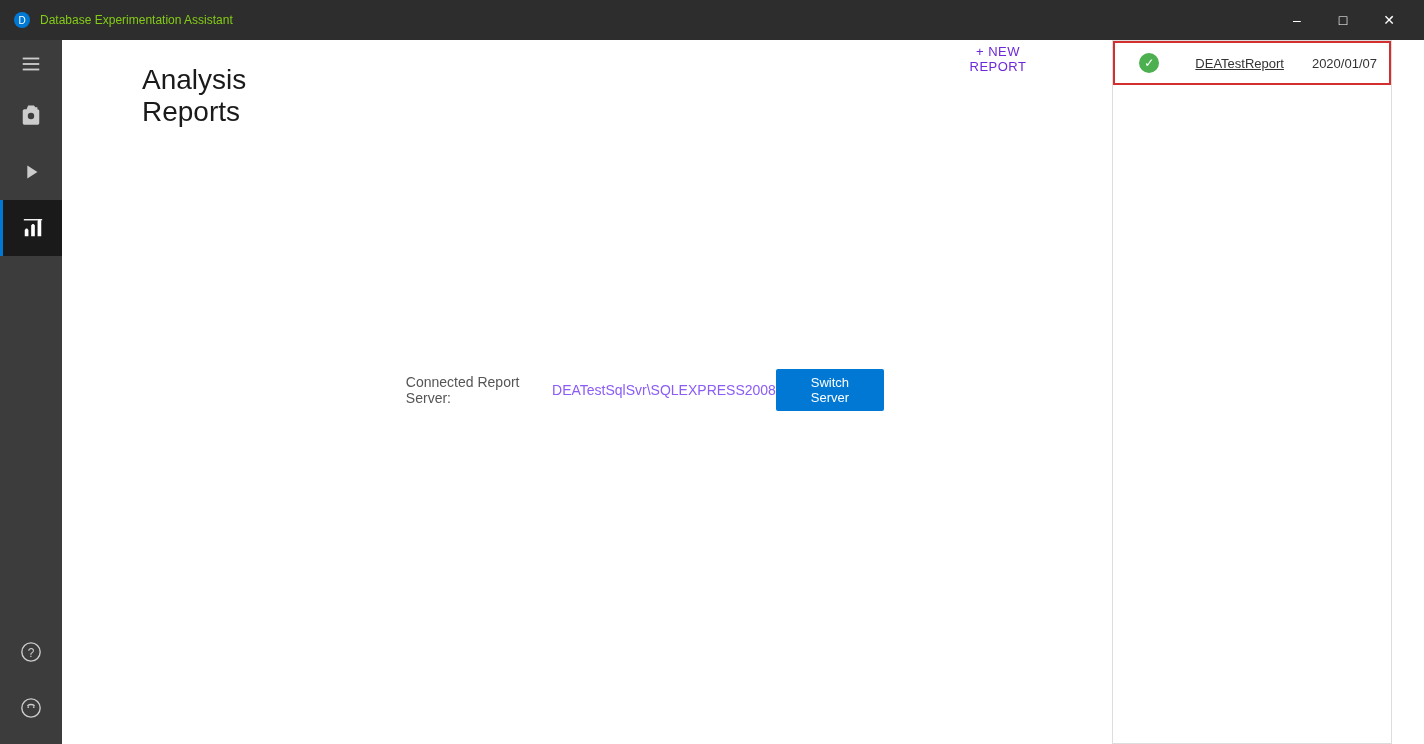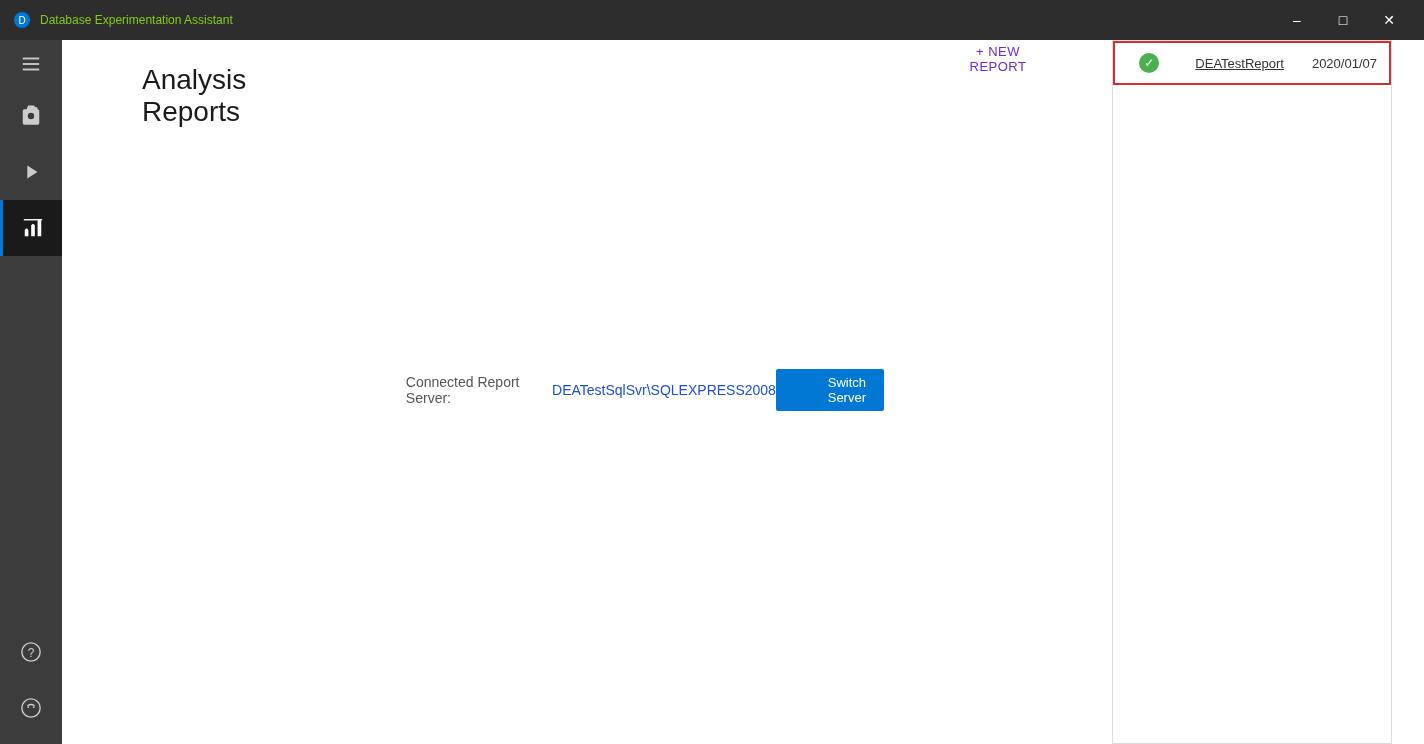--- a/index.html
+++ b/index.html
@@ -130,32 +130,31 @@
       align-items: center;
       padding: 8px 32px 12px 32px;
       gap: 0;
     }
     .server-label {
       font-size: 14px;
       color: #555;
     }
     .server-name {
       font-size: 14px;
-      color: #1d4ed8;
+      color: #8b5cf6;
       font-weight: 500;
     }
     .switch-server-btn {
       background: #0078d4;
       color: #fff;
       border: none;
       padding: 6px 18px;
       font-size: 13px;
       cursor: pointer;
       border-radius: 2px;
-      text-align: right;
     }
 
     .new-report-bar {
       padding: 4px 32px 8px 32px;
     }
     .new-report-btn {
       background: transparent;
       border: none;
       color: #6d28d9;
       font-size: 13px;

